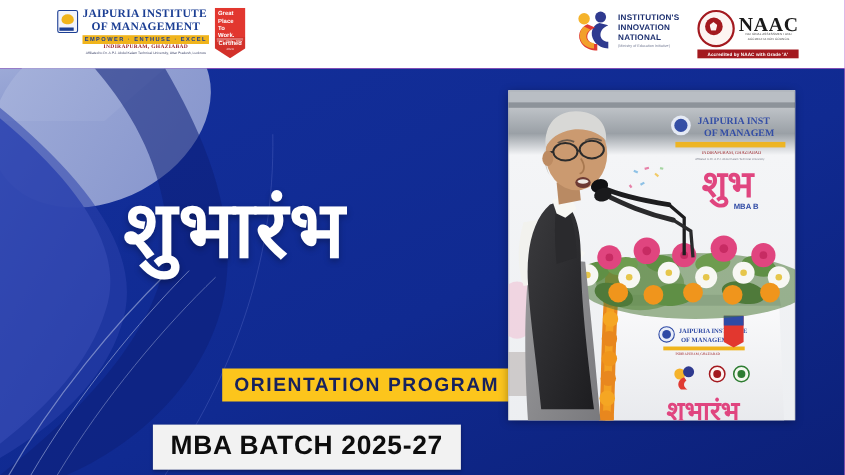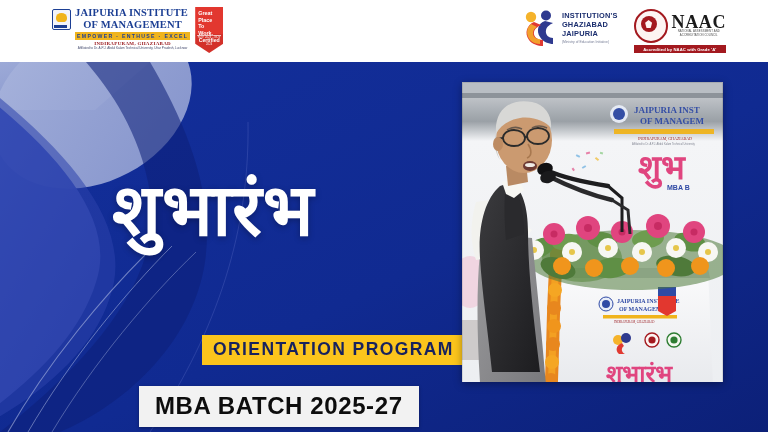--- a/index.html
+++ b/index.html
@@ -348,22 +348,22 @@
       <div class="iic">
         <svg class="iic-mark" viewBox="0 0 36 38">
           <circle cx="9" cy="8" r="5.2" fill="#f5b32b"></circle>
           <circle cx="24" cy="6.5" r="5" fill="#2f3a8f"></circle>
           <path d="M23,12 C 16,14 14,22 18,28 C 21,33 27,35 31,35 L31,29 C 27,29 23,26 24,21 C 25,17 29,15 31,14 Z" fill="#2f3a8f"></path>
           <path d="M12,13 C 5,16 2,24 7,31 C 10,35 16,37 21,37 L21,31 C 16,31 11,28 12,23 C 13,19 17,17 19,16 Z" fill="#e03a32"></path>
           <path d="M9,15 C 4,19 4,26 8,31 C 11,34 15,35 18,35 L18,30 C 14,30 11,28 11,24 C 11,21 13,19 15,18 Z" fill="#f5b32b" opacity="0.85"></path>
         </svg>
         <div class="iic-words">
           <div class="l">INSTITUTION'S</div>
-          <div class="l">GHAZIABAD</div>
-          <div class="l">JAIPURIA</div>
+          <div class="l">INNOVATION</div>
+          <div class="l">NATIONAL</div>
           <div class="sub">(Ministry of Education Initiative)</div>
         </div>
       </div>
 
       <div class="naac">
         <div class="naac-row">
           <div class="naac-seal"></div>
           <div class="naac-words">
             <div class="naac-big">NAAC</div>
             <div class="naac-small">NATIONAL ASSESSMENT AND</div>

